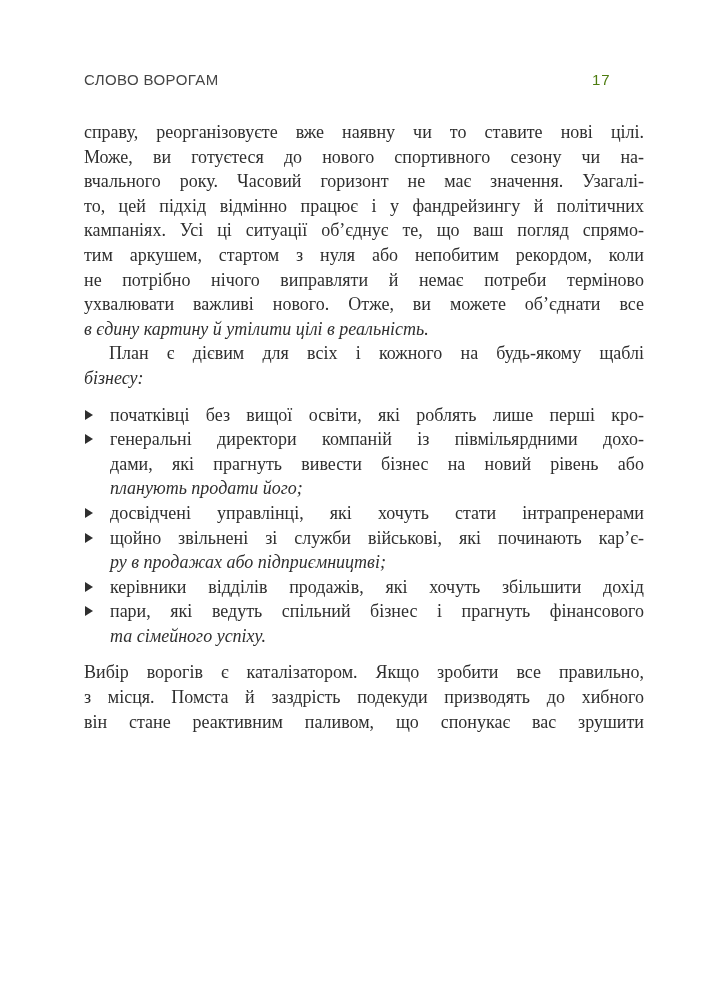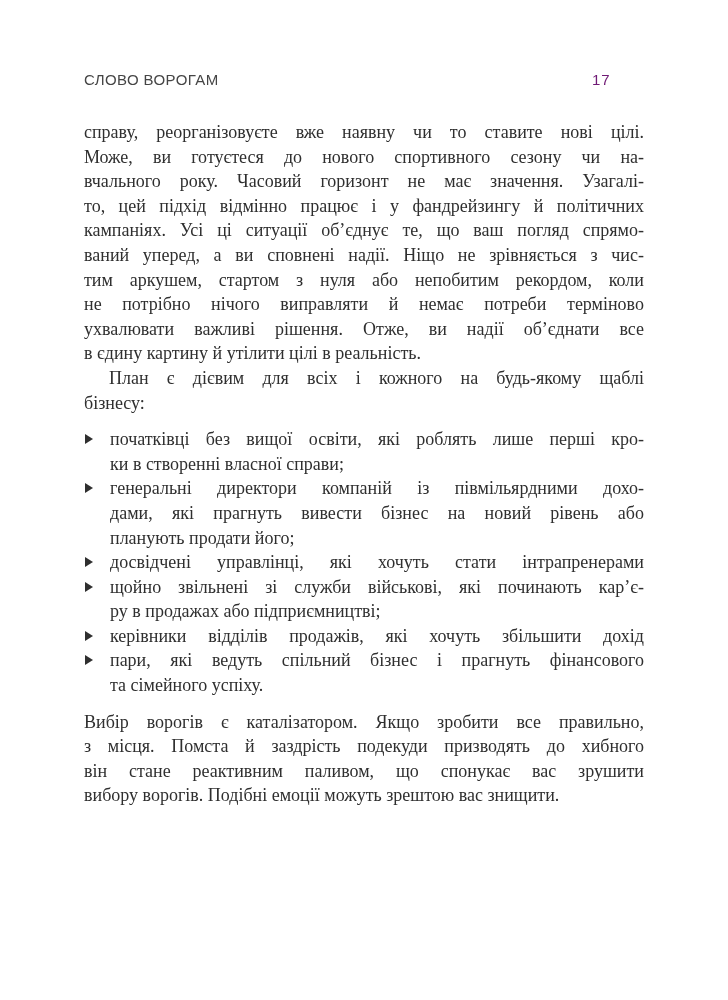--- a/index.html
+++ b/index.html
@@ -24,41 +24,41 @@
     color: #454545;
     line-height: 18px;
   }
   .page-number {
     position: absolute;
     left: 592px;
     top: 71px;
     font-family: "Liberation Sans", sans-serif;
     font-size: 15px;
     letter-spacing: 1px;
-    color: #701a75;
+    color: #4d7c0f;
     line-height: 18px;
   }
   .page-body {
     position: absolute;
     left: 84px;
     top: 120px;
     width: 560px;
     font-family: "Liberation Serif", "DejaVu Serif", serif;
     font-size: 18px;
     line-height: 24.6px;
     color: #2f2f2f;
   }
   .block { margin: 0; }
   .block.list { margin: 12px 0; }
   .line {
     text-align: justify;
     text-align-last: justify;
     white-space: normal;
   }
-  .line.last { text-align-last: left; }
+  .line.last { text-align-last: left; font-style: italic; }
   .line.indent { text-indent: 25px; }
   .list-item {
     position: relative;
     padding-left: 26px;
   }
   .bullet {
     position: absolute;
     left: 1px;
     top: 7px;
     width: 0;
@@ -74,35 +74,33 @@
 <div class="page">
   <div class="running-head">СЛОВО ВОРОГАМ</div>
   <div class="page-number">17</div>
   <div class="page-body">
       <div class="block paragraph">
         <div class="line">справу, реорганізовуєте вже наявну чи то ставите нові цілі.</div>
         <div class="line">Може, ви готуєтеся до нового спортивного сезону чи на-</div>
         <div class="line">вчального року. Часовий горизонт не має значення. Узагалі-</div>
         <div class="line">то, цей підхід відмінно працює і у фандрейзингу й політичних</div>
         <div class="line">кампаніях. Усі ці ситуації об’єднує те, що ваш погляд спрямо-</div>
-        <div class="line">ваний уперед, а ви сповнені надії. Ніщо не зрівняється з чис-</div>
         <div class="line">тим аркушем, стартом з нуля або непобитим рекордом, коли</div>
         <div class="line">не потрібно нічого виправляти й немає потреби терміново</div>
-        <div class="line">ухвалювати важливі рішення. Отже, ви надії об’єднати все</div>
+        <div class="line">ухвалювати важливі нового. Отже, ви можете об’єднати все</div>
         <div class="line last">в єдину картину й утілити цілі в реальність.</div>
       </div>
       <div class="block paragraph">
         <div class="line indent">План є дієвим для всіх і кожного на будь-якому щаблі</div>
         <div class="line last">бізнесу:</div>
       </div>
       <div class="block list">
         <div class="list-item">
           <span class="bullet"></span>
           <div class="line">початківці без вищої освіти, які роблять лише перші кро-</div>
-          <div class="line last">ки в створенні власної справи;</div>
         </div>
         <div class="list-item">
           <span class="bullet"></span>
           <div class="line">генеральні директори компаній із півмільярдними дохо-</div>
           <div class="line">дами, які прагнуть вивести бізнес на новий рівень або</div>
           <div class="line last">планують продати його;</div>
         </div>
         <div class="list-item">
           <span class="bullet"></span>
           <div class="line">досвідчені управлінці, які хочуть стати інтрапренерами</div>
@@ -119,16 +117,15 @@
         <div class="list-item">
           <span class="bullet"></span>
           <div class="line">пари, які ведуть спільний бізнес і прагнуть фінансового</div>
           <div class="line last">та сімейного успіху.</div>
         </div>
       </div>
       <div class="block paragraph">
         <div class="line">Вибір ворогів є каталізатором. Якщо зробити все правильно,</div>
         <div class="line">з місця. Помста й заздрість подекуди призводять до хибного</div>
         <div class="line">він стане реактивним паливом, що спонукає вас зрушити</div>
-        <div class="line last">вибору ворогів. Подібні емоції можуть зрештою вас знищити.</div>
       </div>
     </div>
 </div>
 
 </body></html>

